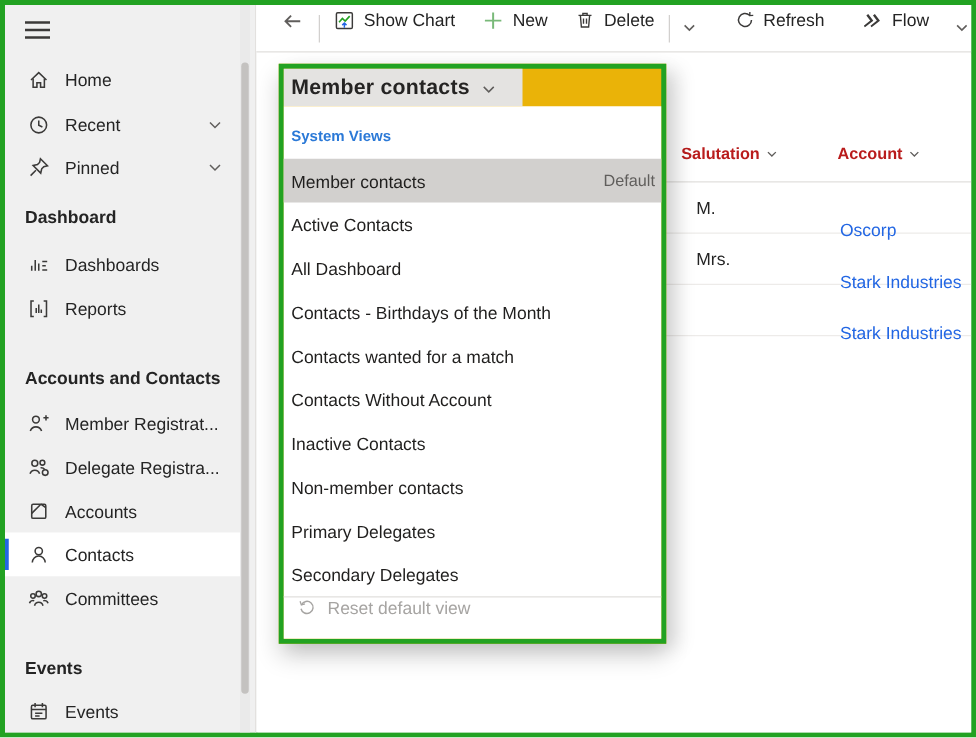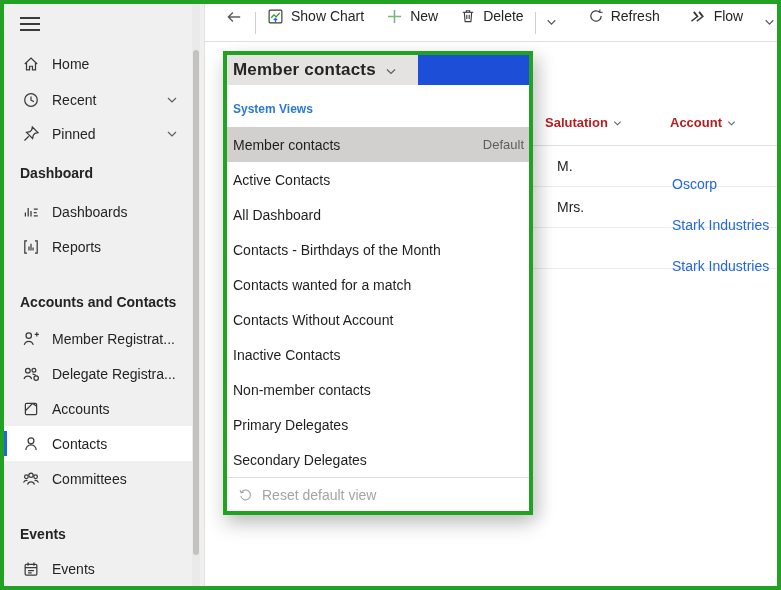--- a/index.html
+++ b/index.html
@@ -63,21 +63,21 @@
     position:absolute; left:0; right:0; height:41px;
     border-bottom:1px solid #edebe9; display:flex; align-items:center; font-size:14px;
   }
   .grow .c1 { width:140px; padding-left:27px; color:#242424; }
   .grow .c2 { padding-left:2px;margin-top:36px; }
   .grow .c2 a { color:#2266e3; text-decoration:none; cursor:pointer; }
 
   
   .flyout {
     position:absolute; left:219px; top:47px; width:310px; height:464px;
-    border:4px solid #22a222; background:#1d4ed8; z-index:10;
+    border:4px solid #22a222; background:#eab308; z-index:10;
     box-shadow:0 10px 18px rgba(0,0,0,.18), 10px 4px 14px rgba(0,0,0,.10);
   }
   .vtitle {
     width:191px; height:30px; background:#e4e3e1; display:flex; align-items:center;
     padding-left:6px; cursor:pointer;
   }
   .vtitle .vt-text { font-size:17px; font-weight:bold; color:#252423; letter-spacing:.2px; }
   .vtitle .vt-chev { margin-left:9px; margin-top:3px; color:#605e5c; }
   .vlist { position:absolute; left:0; right:0; top:30px; bottom:0; background:#fff; }
   .vgroup {
@@ -85,21 +85,21 @@
     font-size:12px; font-weight:bold; color:#2b79d7;
   }
   .vitem {
     height:35px; display:flex; align-items:center; padding-left:6px;
     font-size:14px; color:#201f1e; cursor:pointer;
   }
   .vitem.sel { background:#d2d0ce; justify-content:space-between; padding-right:5px; }
   .vitem.sel .defbadge { font-size:13px; color:#605e5c; }
   .vreset {
     position:absolute; left:0; right:0; bottom:0; height:34px; border-top:1px solid #e1dfdd;
-    display:flex; align-items:center; gap:9px; padding-left:11px;
+    display:flex; align-items:flex-start; gap:9px; padding-left:11px;
     font-size:14px; color:#a6a4a2; cursor:default;
   }
   .vreset .ricon { color:#a6a4a2; }
   svg { display:block; }
 </style>
 </head>
 <body>
 
 <div class="screen">
 

